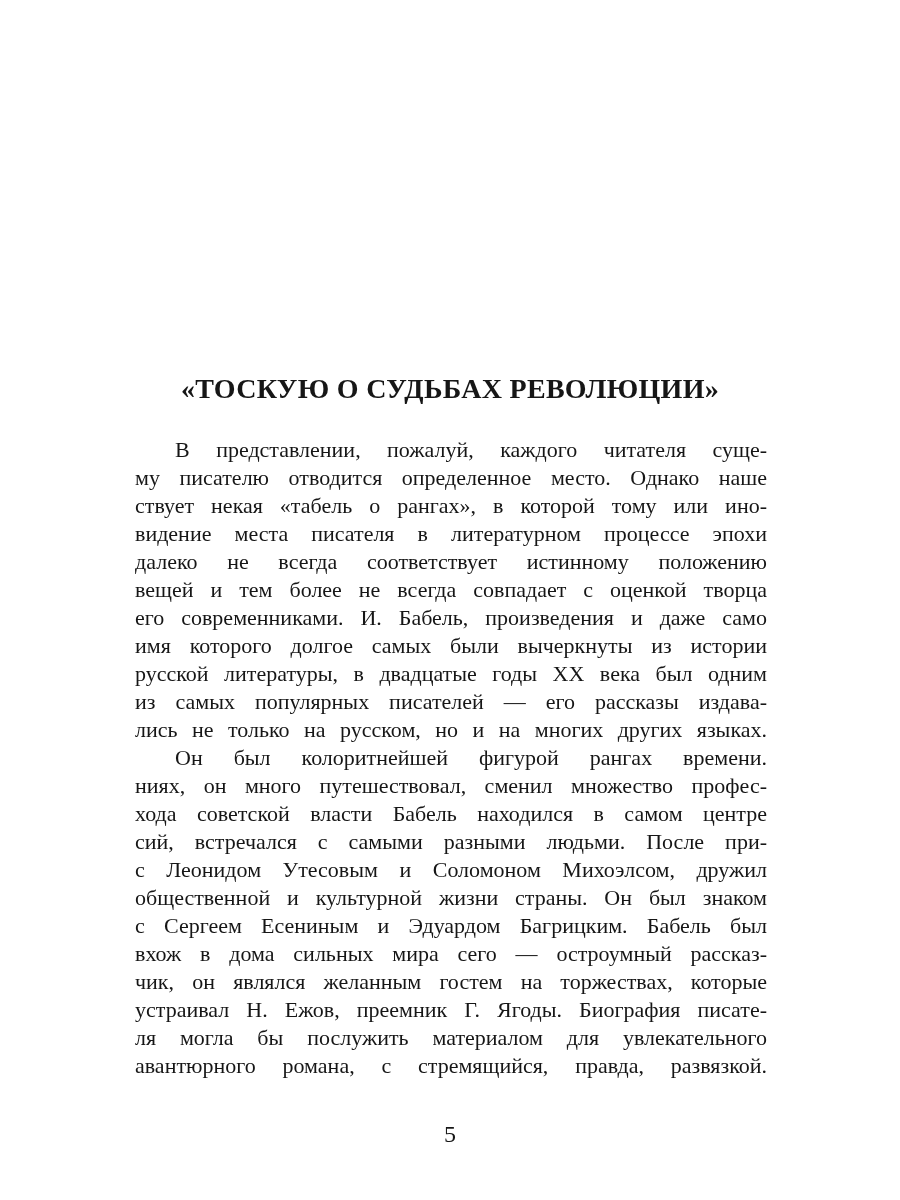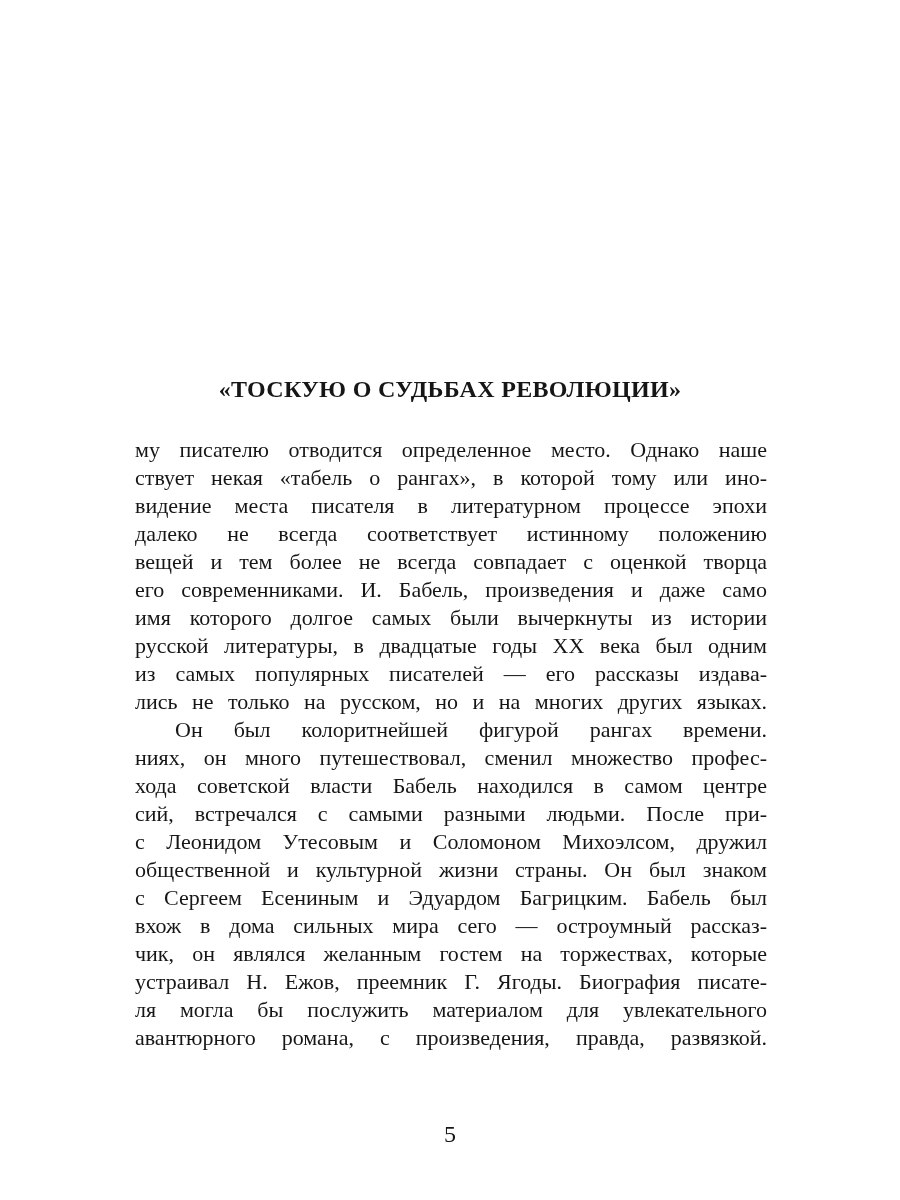--- a/index.html
+++ b/index.html
@@ -17,21 +17,21 @@
     color: #161616;
   }
   .chapter-title {
     position: absolute;
     top: 372px;
     left: 0;
     width: 100%;
     margin: 0;
     text-align: center;
     font-family: "Liberation Serif", "DejaVu Serif", serif;
-    font-size: 24px;
+    font-size: 28px;
     line-height: 34px;
     font-weight: bold;
     letter-spacing: 0.3px;
     color: #161616;
   }
   .body-text {
     position: absolute;
     top: 436px;
     left: 135px;
     width: 632px;
@@ -61,20 +61,21 @@
 </style>
 </head>
 <body>
 
 <div class="page">
 
   <h1 class="chapter-title">«ТОСКУЮ О СУДЬБАХ РЕВОЛЮЦИИ»</h1>
 
   <div class="body-text">
 
+    <div class="line indent">В представлении, пожалуй, каждого читателя суще-</div>
     <div class="line">му писателю отводится определенное место. Однако наше</div>
     <div class="line">ствует некая «табель о рангах», в которой тому или ино-</div>
     <div class="line">видение места писателя в литературном процессе эпохи</div>
     <div class="line">далеко не всегда соответствует истинному положению</div>
     <div class="line">вещей и тем более не всегда совпадает с оценкой творца</div>
     <div class="line">его современниками. И. Бабель, произведения и даже само</div>
     <div class="line">имя которого долгое самых были вычеркнуты из истории</div>
     <div class="line">русской литературы, в двадцатые годы XX века был одним</div>
     <div class="line">из самых популярных писателей — его рассказы издава-</div>
     <div class="line">лись не только на русском, но и на многих других языках.</div>
@@ -83,18 +84,18 @@
     <div class="line">ниях, он много путешествовал, сменил множество профес-</div>
     <div class="line">хода советской власти Бабель находился в самом центре</div>
     <div class="line">сий, встречался с самыми разными людьми. После при-</div>
     <div class="line">с Леонидом Утесовым и Соломоном Михоэлсом, дружил</div>
     <div class="line">общественной и культурной жизни страны. Он был знаком</div>
     <div class="line">с Сергеем Есениным и Эдуардом Багрицким. Бабель был</div>
     <div class="line">вхож в дома сильных мира сего — остроумный рассказ-</div>
     <div class="line">чик, он являлся желанным гостем на торжествах, которые</div>
     <div class="line">устраивал Н. Ежов, преемник Г. Ягоды. Биография писате-</div>
     <div class="line">ля могла бы послужить материалом для увлекательного</div>
-    <div class="line">авантюрного романа, с произведения, правда, развязкой.</div>
+    <div class="line">авантюрного романа, с стремящийся, правда, развязкой.</div>
   </div>
 
   <div class="page-number">5</div>
 
 </div>
 
 </body></html>

